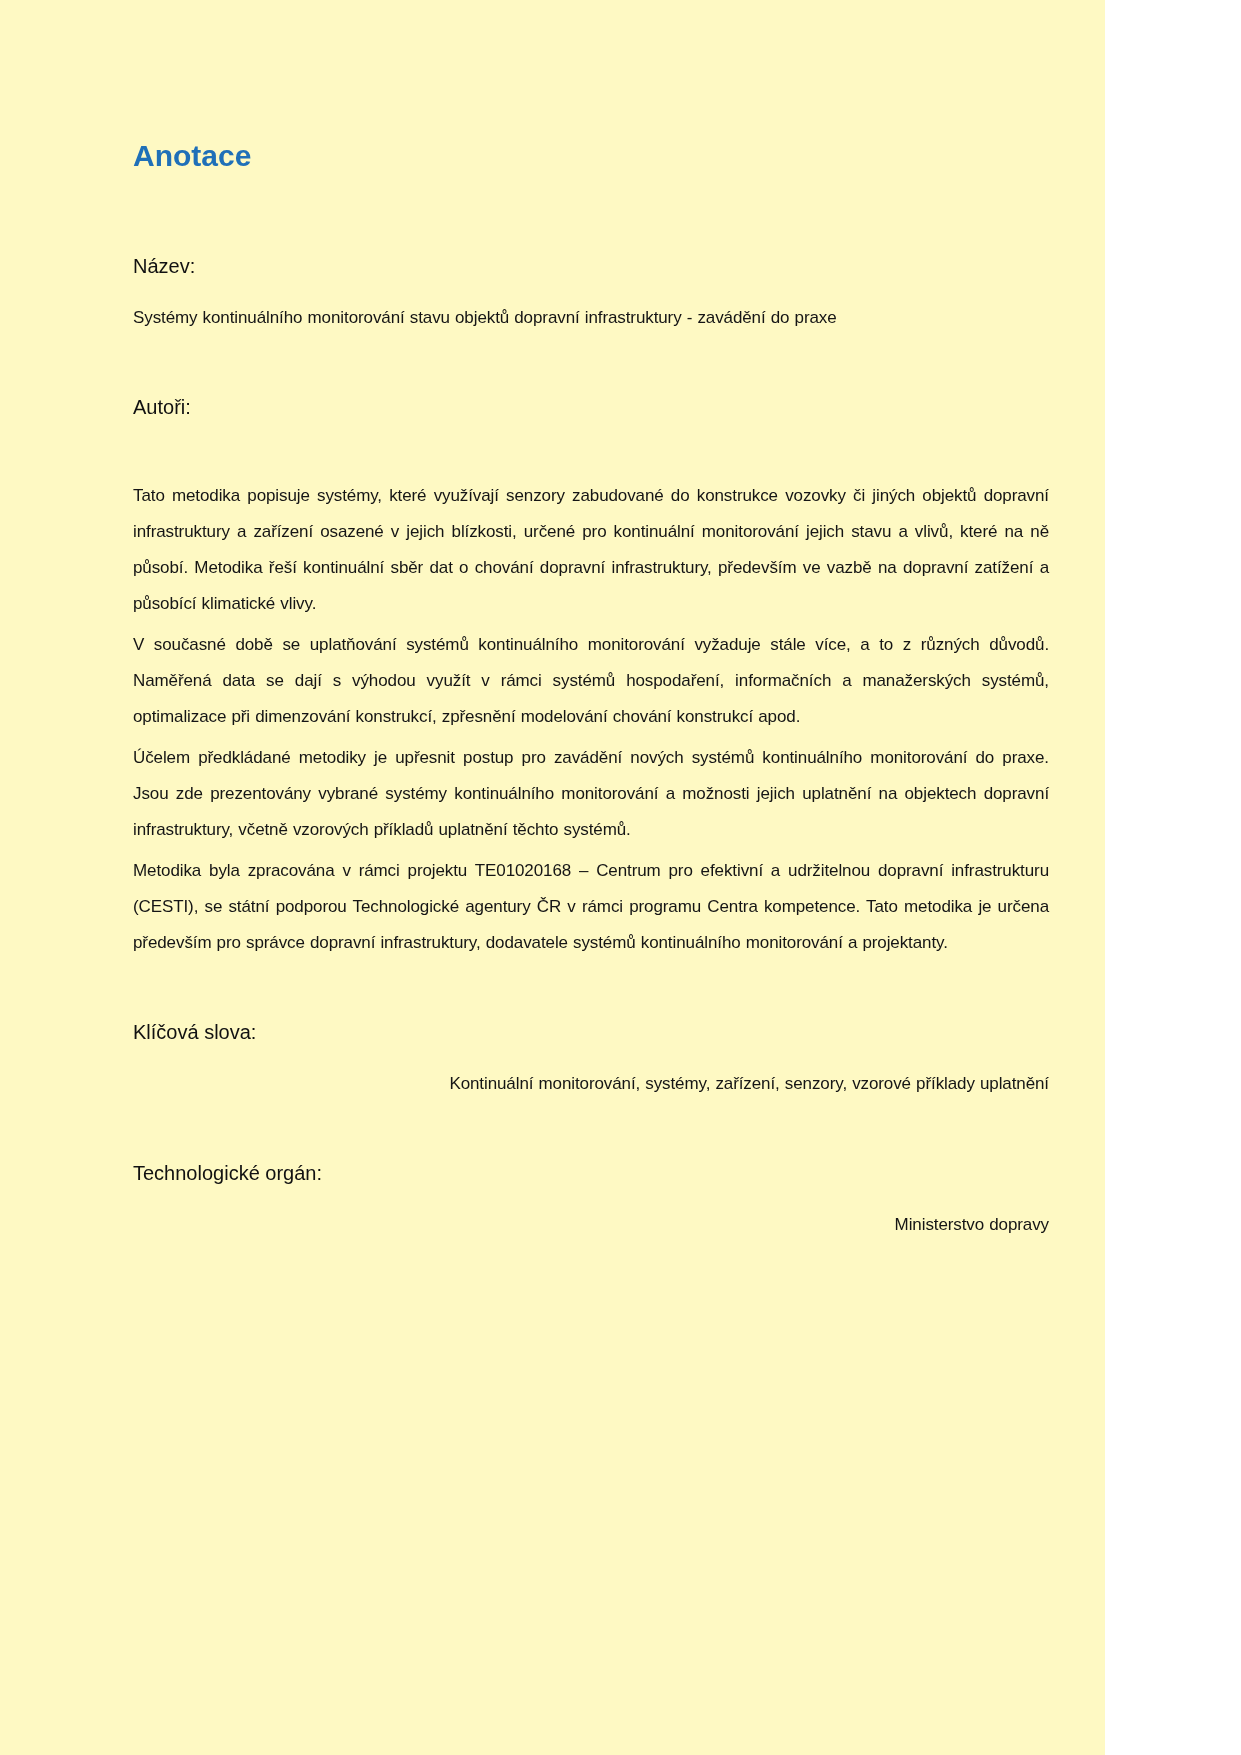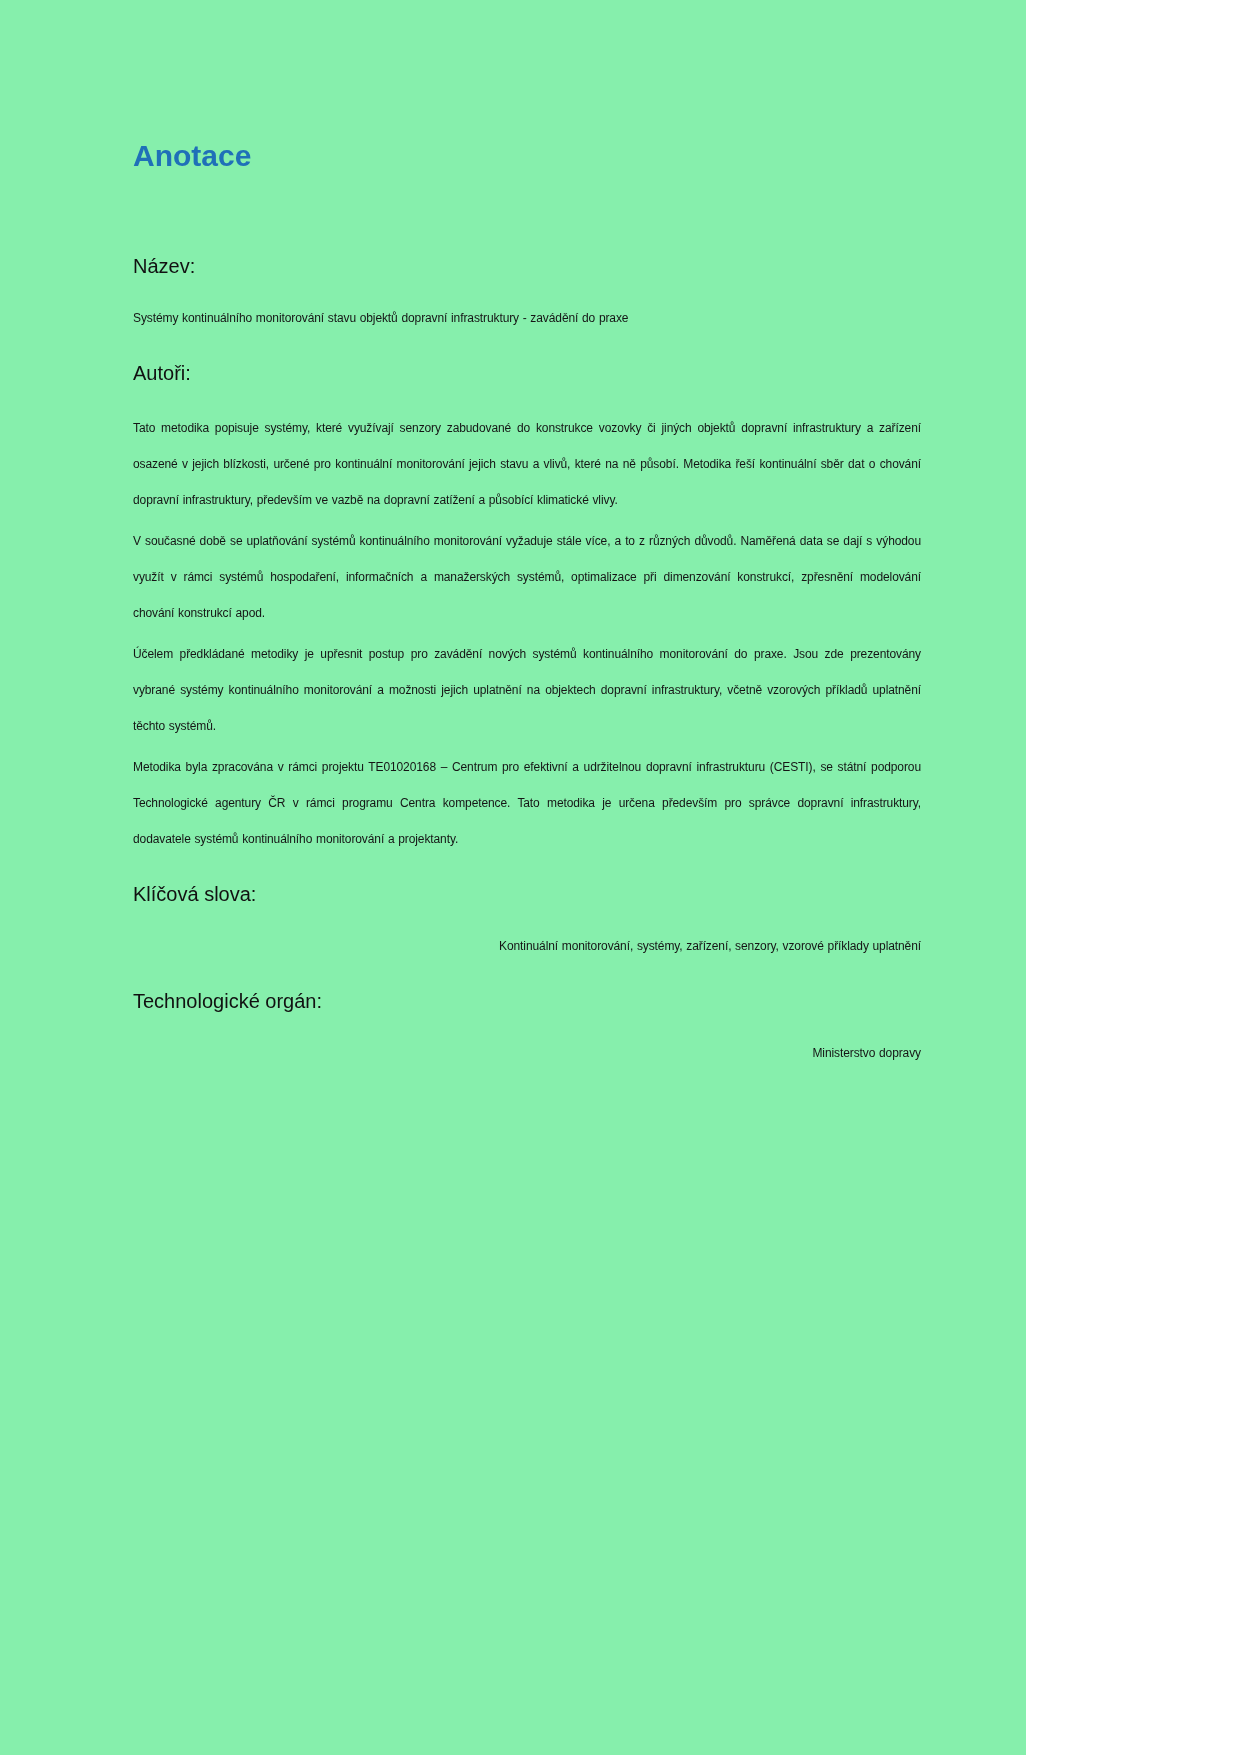--- a/index.html
+++ b/index.html
@@ -9,44 +9,44 @@
   }
   body {
     width: 1241px;
     min-height: 1755px;
     font-family: "Liberation Sans", "DejaVu Sans", sans-serif;
     color: #1a1a1a;
     -webkit-font-smoothing: antialiased;
   }
   .page {
     box-sizing: border-box;
-    width: 1026px;
+    width: 1105px;
     min-height: 1755px;
-    padding: 140px 105px 60px 133px;
-    background: #86efac;
+    padding: 140px 56px 60px 133px;
+    background: #fef9c3;
   }
   .doc-heading {
     font-size: 30px;
     line-height: 32px;
     font-weight: bold;
     margin: 0 0 80px 0;
     letter-spacing: 0;
   }
   .doc-section + .doc-section {
-    margin-top: 23px;
+    margin-top: 57px;
   }
   .section-label {
     font-size: 20px;
     line-height: 28px;
     font-weight: normal;
     margin: 0 0 20px 0;
     color: #111111;
   }
   .doc-paragraph {
-    font-size: 12px;
+    font-size: 17px;
     line-height: 36px;
     margin: 0 0 5px 0;
     text-align: justify;
     letter-spacing: -0.1px;
     word-spacing: 0.5px;
     color: #151515;
   }
   .doc-paragraph:last-child {
     margin-bottom: 0;
   }

